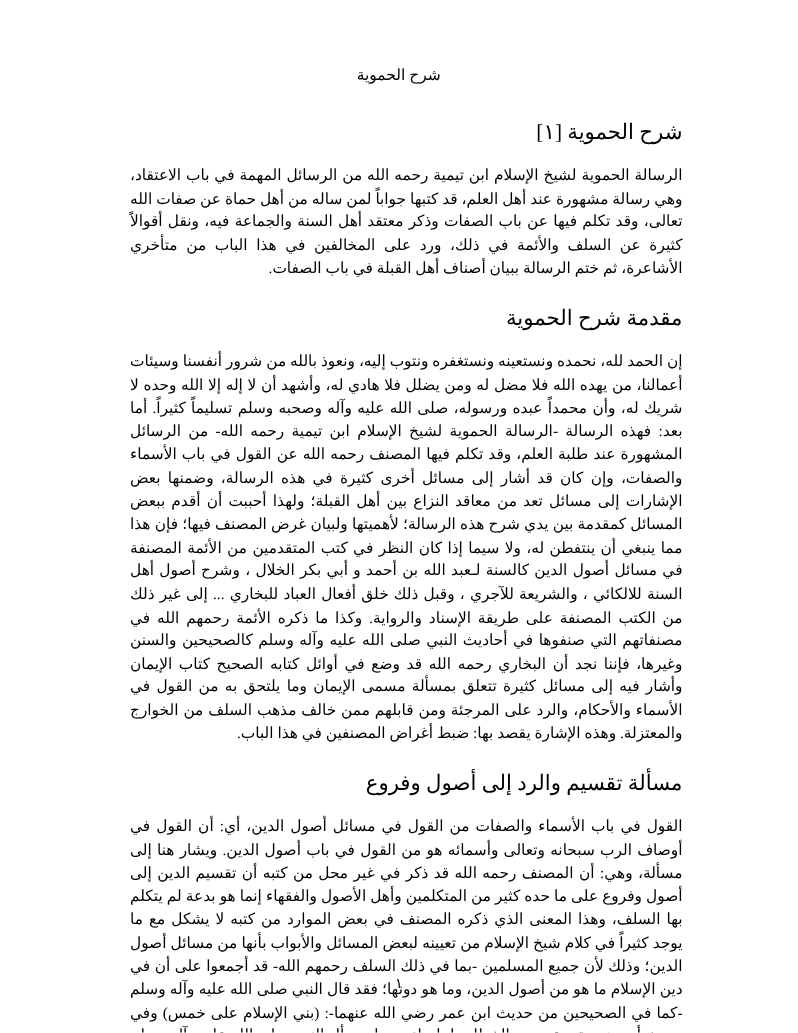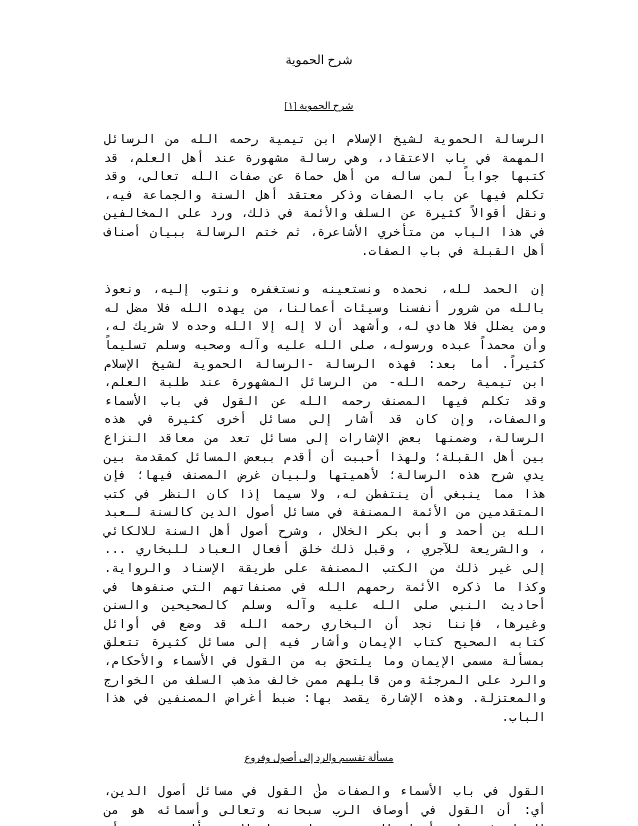--- a/index.html
+++ b/index.html
@@ -34,37 +34,35 @@
     text-align: center;
     margin: 0 0 28px 0;
   }
   .doc-title-block .line {
     display: block;
     font-size: 12.4px;
     line-height: 17px;
     letter-spacing: 0;
   }
   .section-heading {
-    text-align: center;
-    font-size: 10px;
+    text-align: right;
+    font-size: 17px;
     line-height: 17px;
     margin: 0 0 17px 0;
-    text-decoration: underline;
   }
   .heading-gap-top {
     margin-top: 22px;
   }
   p.para {
     margin: 0 0 20px 12px;
     font-size: 12.3px;
     line-height: 18.6px;
     text-align: justify;
     text-justify: inter-word;
     text-align-last: right;
-    font-family: Liberation Mono, monospace;
   }
   p.para.tight {
     margin-bottom: 18px;
   }
   .page-number {
     position: absolute;
     left: 0;
     right: 0;
     top: 780px;
     text-align: center;
@@ -80,20 +78,21 @@
   <div class="content">
 
     <div class="doc-title-block">
       <span class="line">شرح الحموية</span>
     </div>
 
     <div class="section-heading">شرح الحموية [١]</div>
 
     <p class="para">الرسالة الحموية لشيخ الإسلام ابن تيمية رحمه الله من الرسائل المهمة في باب الاعتقاد، وهي رسالة مشهورة عند أهل العلم، قد كتبها جواباً لمن ساله من أهل حماة عن صفات الله تعالى، وقد تكلم فيها عن باب الصفات وذكر معتقد أهل السنة والجماعة فيه، ونقل أقوالاً كثيرة عن السلف والأئمة في ذلك، ورد على المخالفين في هذا الباب من متأخري الأشاعرة، ثم ختم الرسالة ببيان أصناف أهل القبلة في باب الصفات.</p>
 
+    <div class="section-heading heading-gap-top">مقدمة شرح الحموية</div>
 
     <p class="para">إن الحمد لله، نحمده ونستعينه ونستغفره ونتوب إليه، ونعوذ بالله من شرور أنفسنا وسيئات أعمالنا، من يهده الله فلا مضل له ومن يضلل فلا هادي له، وأشهد أن لا إله إلا الله وحده لا شريك له، وأن محمداً عبده ورسوله، صلى الله عليه وآله وصحبه وسلم تسليماً كثيراً. أما بعد: فهذه الرسالة -الرسالة الحموية لشيخ الإسلام ابن تيمية رحمه الله- من الرسائل المشهورة عند طلبة العلم، وقد تكلم فيها المصنف رحمه الله عن القول في باب الأسماء والصفات، وإن كان قد أشار إلى مسائل أخرى كثيرة في هذه الرسالة، وضمنها بعض الإشارات إلى مسائل تعد من معاقد النزاع بين أهل القبلة؛ ولهذا أحببت أن أقدم ببعض المسائل كمقدمة بين يدي شرح هذه الرسالة؛ لأهميتها ولبيان غرض المصنف فيها؛ فإن هذا مما ينبغي أن ينتفطن له، ولا سيما إذا كان النظر في كتب المتقدمين من الأئمة المصنفة في مسائل أصول الدين كالسنة لـعبد الله بن أحمد و أبي بكر الخلال ، وشرح أصول أهل السنة للالكائي ، والشريعة للآجري ، وقبل ذلك خلق أفعال العباد للبخاري ... إلى غير ذلك من الكتب المصنفة على طريقة الإسناد والرواية. وكذا ما ذكره الأئمة رحمهم الله في مصنفاتهم التي صنفوها في أحاديث النبي صلى الله عليه وآله وسلم كالصحيحين والسنن وغيرها، فإننا نجد أن البخاري رحمه الله قد وضع في أوائل كتابه الصحيح كتاب الإيمان وأشار فيه إلى مسائل كثيرة تتعلق بمسألة مسمى الإيمان وما يلتحق به من القول في الأسماء والأحكام، والرد على المرجئة ومن قابلهم ممن خالف مذهب السلف من الخوارج والمعتزلة. وهذه الإشارة يقصد بها: ضبط أغراض المصنفين في هذا الباب.</p>
 
     <div class="section-heading heading-gap-top">مسألة تقسيم والرد إلى أصول وفروع</div>
 
     <p class="para tight">القول في باب الأسماء والصفات من القول في مسائل أصول الدين، أي: أن القول في أوصاف الرب سبحانه وتعالى وأسمائه هو من القول في باب أصول الدين. ويشار هنا إلى مسألة، وهي: أن المصنف رحمه الله قد ذكر في غير محل من كتبه أن تقسيم الدين إلى أصول وفروع على ما حده كثير من المتكلمين وأهل الأصول والفقهاء إنما هو بدعة لم يتكلم بها السلف، وهذا المعنى الذي ذكره المصنف في بعض الموارد من كتبه لا يشكل مع ما يوجد كثيراً في كلام شيخ الإسلام من تعيينه لبعض المسائل والأبواب بأنها من مسائل أصول الدين؛ وذلك لأن جميع المسلمين -بما في ذلك السلف رحمهم الله- قد أجمعوا على أن في دين الإسلام ما هو من أصول الدين، وما هو دونها؛ فقد قال النبي صلى الله عليه وآله وسلم -كما في الصحيحين من حديث ابن عمر رضي الله عنهما-: (بني الإسلام على خمس) وفي حديث أبي هريرة و عمر بن الخطاب لما جاء جبريل يسأل النبي صلى الله عليه وآله وسلم عن الإيمان والإسلام أجابه بخمس في الإسلام وبست في الإيمان، مع أن الإيمان لا يختص بهذا التعيين، وإن كانت سائر المسائل والشرائع تعود إلى هذا التعيين إما بطريق التضمن أو بطريق اللزوم، وكذلك ما قيل في الإسلام. إذاً: تعيين مسائل بأنها من مسائل أصول الدين هذا لا إشكال فيه ألبتة، وليس هو من محال النزاع لا بين السلف ولا غيرهم، وإنما الذي عني به شيخ الإسلام رحمه الله برده هو ما استعمله كثير من المتكلمين ومن قلدهم في هذا من أهل الأصول من جهة اعتبار الحد فيه، فإن المتكلمين ومن وافقهم إذا ذكروا التقسيم إلى أصول وفروع</p>
 
   </div>
 
   <div class="page-number">١</div>

